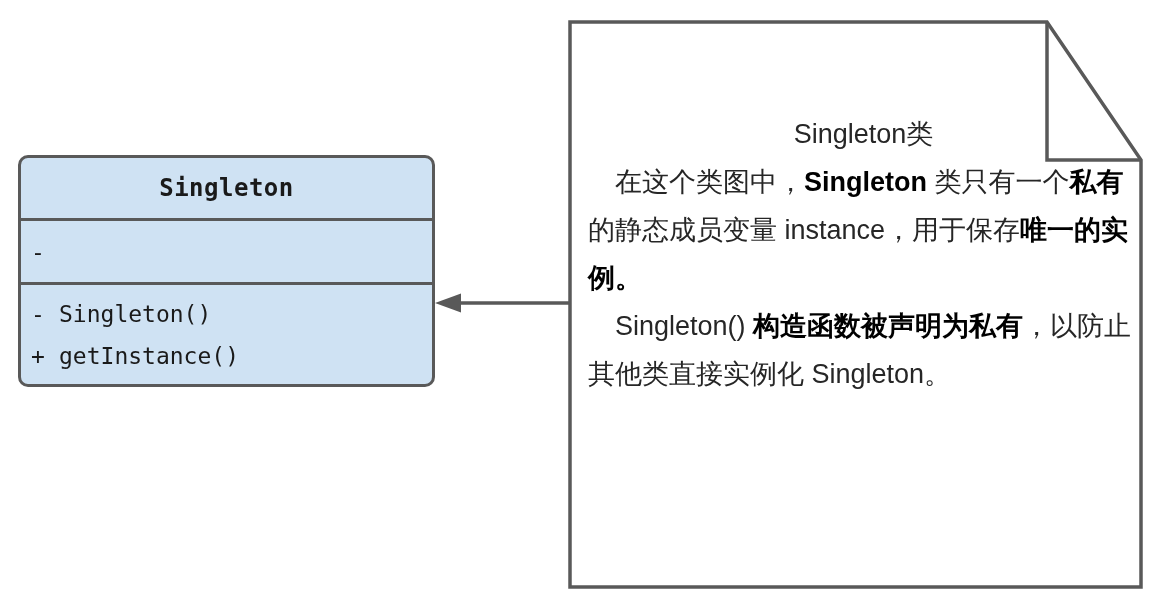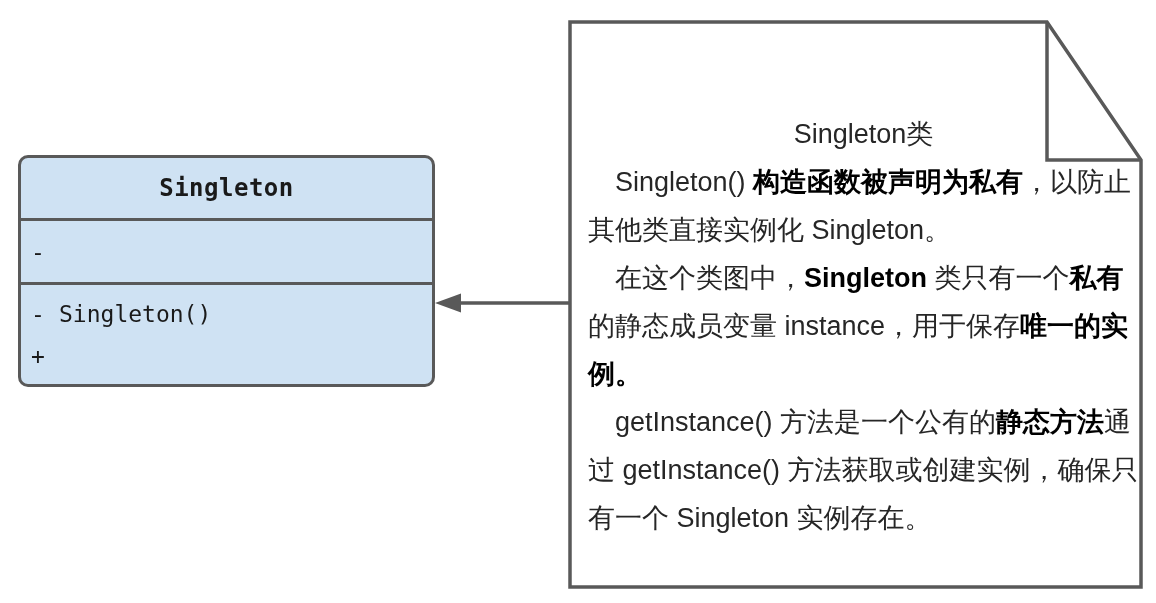--- a/index.html
+++ b/index.html
@@ -93,37 +93,36 @@
 
 <div class="canvas">
 
   <div class="class-box">
     <div class="class-title">Singleton</div>
     <div class="class-section class-attrs" id="attrs">
         <div class="member"><span class="vis">-</span></div>
       </div>
     <div class="class-section class-methods" id="methods">
         <div class="member"><span class="vis">-</span><span>Singleton()</span></div>
-        <div class="member"><span class="vis">+</span></div>
+        <div class="member"><span class="vis">+</span><span>getInstance()</span></div>
       </div>
   </div>
 
   <svg class="arrow-svg" viewBox="0 0 140 28" aria-hidden="true">
     <line x1="24" y1="14" x2="140" y2="14" stroke="currentColor" stroke-width="3.5"></line>
     <polygon points="2,14 28,4.5 28,23.5" fill="currentColor"></polygon>
   </svg>
 
   <div class="note">
     <svg class="note-outline" viewBox="0 0 575 569" aria-hidden="true">
       <polygon points="2,2 479,2 573,140 573,567 2,567" fill="#ffffff" stroke="currentColor" stroke-width="3.5"></polygon>
       <polyline points="479,2 479,140 573,140" fill="none" stroke="currentColor" stroke-width="3.5"></polyline>
     </svg>
     <div class="note-content">
       <div class="note-title">Singleton类</div>
       <div id="note-paragraphs">
+          <p><span>在这个类图中，</span><b>Singleton</b><span> 类只有一个</span><b>私有</b><span>的静态成员变量 instance，用于保存</span><b>唯一的实例。</b></p>
           <p><span>Singleton() </span><b>构造函数被声明为私有</b><span>，以防止其他类直接实例化 Singleton。</span></p>
-          <p><span>在这个类图中，</span><b>Singleton</b><span> 类只有一个</span><b>私有</b><span>的静态成员变量 instance，用于保存</span><b>唯一的实例。</b></p>
-          <p><span>getInstance() 方法是一个公有的</span><b>静态方法</b><span>通过 getInstance() 方法获取或创建实例，确保只有一个 Singleton 实例存在。</span></p>
         </div>
     </div>
   </div>
 
 </div>
 
 </body></html>

